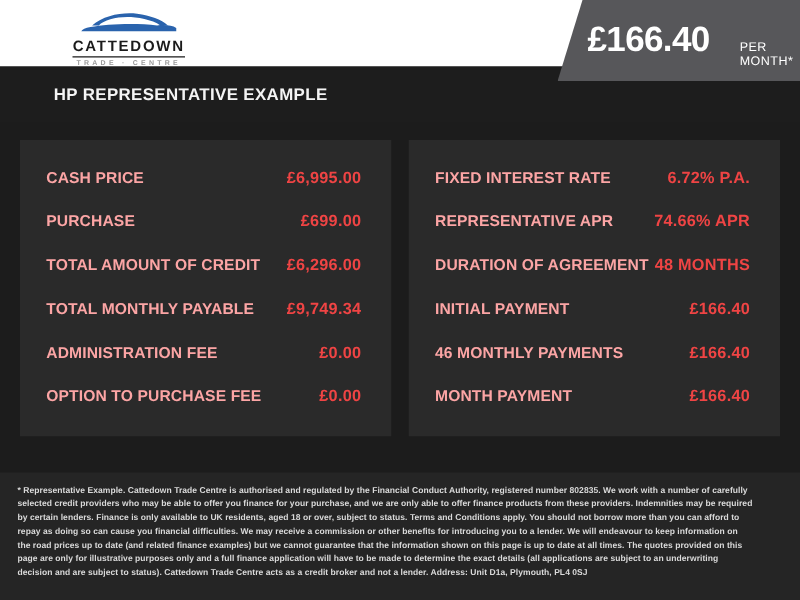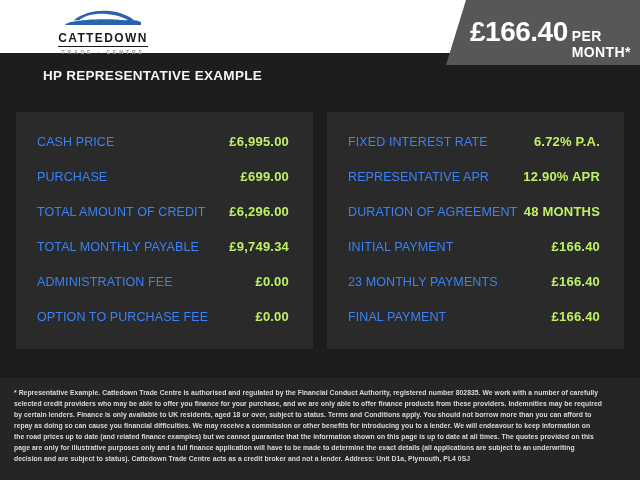--- a/index.html
+++ b/index.html
@@ -21,32 +21,32 @@
 
   .ribbon {
     position:absolute; top:0; right:0; height:65px; width:194px;
     background:#57575a;
     -webkit-clip-path:polygon(20px 0, 100% 0, 100% 100%, 0 100%);
     clip-path:polygon(20px 0, 100% 0, 100% 100%, 0 100%);
     display:flex; align-items:baseline; justify-content:flex-start;
     padding:18px 0 0 24px;
   }
   .ribbon-amount { font-size:28px; font-weight:bold; color:#ffffff; letter-spacing:-0.5px; line-height:1; }
-  .ribbon-suffix { font-size:14px; font-weight:bold; color:#ffffff; letter-spacing:0.4px; margin-left:4px; }
+  .ribbon-suffix { font-size:10px; font-weight:normal; color:#ffffff; letter-spacing:0.4px; margin-left:24px; }
 
   
   .title-band { height:45px; display:flex; align-items:center; padding-left:17px; background:#1d1d1d; }
   .title-band h1 { font-size:13.5px; font-weight:bold; color:#f4f4f4; letter-spacing:0.3px;padding-left:26px; }
 
   
   .columns { display:flex; gap:14px; margin:14px 16px 0 16px; }
   .panel { flex:1; background:#2a2a2a; padding:12px 24px 15px 21px; }
   .frow { height:35px; display:flex; align-items:center; justify-content:space-between; }
-  .frow .lbl { font-size:12.5px; font-weight:normal; color:#3b82f6; letter-spacing:0.1px; white-space:nowrap; }
-  .frow .val { font-size:13px; font-weight:bold; color:#bef264; letter-spacing:0.2px; white-space:nowrap; }
+  .frow .lbl { font-size:12.5px; font-weight:bold; color:#fca5a5; letter-spacing:0.1px; white-space:nowrap; }
+  .frow .val { font-size:13px; font-weight:bold; color:#ef4444; letter-spacing:0.2px; white-space:nowrap; }
 
   
   .footer {
     position:absolute; left:0; bottom:0; width:640px; height:102px;
     background:#252525; padding:9px 38px 0 14px;
   }
   .footer p {
     font-size:6.8px; font-weight:bold; color:#dadada;
     line-height:11px; letter-spacing:0.05px; text-align:left;
   }
@@ -106,36 +106,36 @@
       </div>
     </div>
 
     <div class="panel">
       <div class="frow">
         <span class="lbl">FIXED INTEREST RATE</span>
         <span class="val">6.72% P.A.</span>
       </div>
       <div class="frow">
         <span class="lbl">REPRESENTATIVE APR</span>
-        <span class="val">12.90% APR</span>
+        <span class="val">74.66% APR</span>
       </div>
       <div class="frow">
         <span class="lbl">DURATION OF AGREEMENT</span>
         <span class="val">48 MONTHS</span>
       </div>
       <div class="frow">
         <span class="lbl">INITIAL PAYMENT</span>
         <span class="val">£166.40</span>
       </div>
       <div class="frow">
-        <span class="lbl">23 MONTHLY PAYMENTS</span>
+        <span class="lbl">46 MONTHLY PAYMENTS</span>
         <span class="val">£166.40</span>
       </div>
       <div class="frow">
-        <span class="lbl">FINAL PAYMENT</span>
+        <span class="lbl">MONTH PAYMENT</span>
         <span class="val">£166.40</span>
       </div>
     </div>
 
   </div>
 
   <div class="footer">
     <p>* Representative Example. Cattedown Trade Centre is authorised and regulated by the Financial Conduct Authority, registered number 802835. We work with a number of carefully selected credit providers who may be able to offer you finance for your purchase, and we are only able to offer finance products from these providers. Indemnities may be required by certain lenders. Finance is only available to UK residents, aged 18 or over, subject to status. Terms and Conditions apply. You should not borrow more than you can afford to repay as doing so can cause you financial difficulties. We may receive a commission or other benefits for introducing you to a lender. We will endeavour to keep information on the road prices up to date (and related finance examples) but we cannot guarantee that the information shown on this page is up to date at all times. The quotes provided on this page are only for illustrative purposes only and a full finance application will have to be made to determine the exact details (all applications are subject to an underwriting decision and are subject to status). Cattedown Trade Centre acts as a credit broker and not a lender. Address: Unit D1a, Plymouth, PL4 0SJ</p>
   </div>
 

